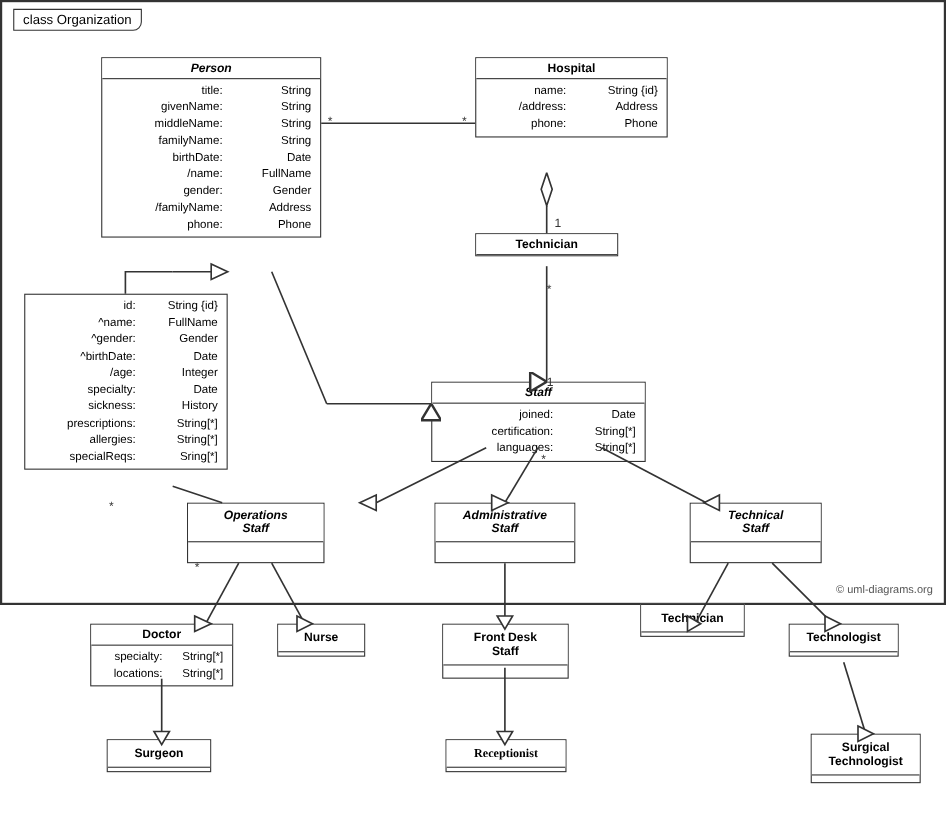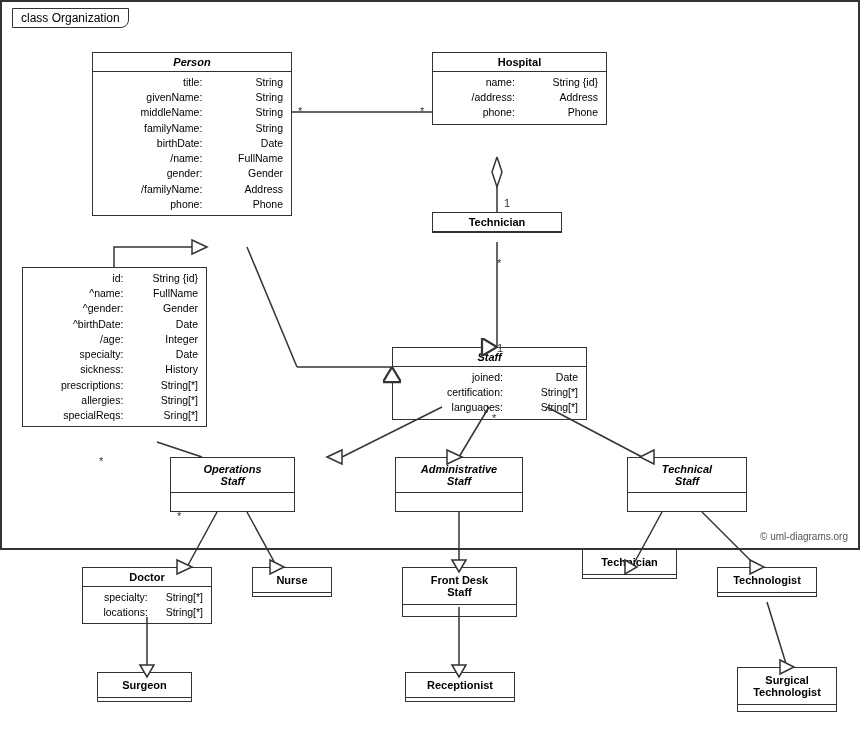--- a/index.html
+++ b/index.html
@@ -273,21 +273,21 @@
   </div>
 
   <div class="uml-box" style="left:715px;top:565px;width:100px;min-height:30px;">
     <div class="box-title normal" style="padding:6px 4px;">Technologist</div>
   </div>
 
   <div class="uml-box" style="left:95px;top:670px;width:95px;min-height:30px;">
     <div class="box-title normal" style="padding:6px 4px;">Surgeon</div>
   </div>
 
-  <div class="uml-box" style="left:403px;top:670px;width:110px;min-height:30px;">
+  <div class="uml-box" style="left:403px;top:670px;width:110px;min-height:30px;font-family:Liberation Serif, serif;">
     <div class="box-title normal" style="padding:6px 4px;">Receptionist</div>
   </div>
 
   <div class="uml-box" style="left:735px;top:665px;width:100px;min-height:45px;">
     <div class="box-title normal" style="padding:6px 4px;">Surgical<br>Technologist</div>
   </div>
 
   <div class="multiplicity" style="left:296px;top:103px;">*</div>
   <div class="multiplicity" style="left:418px;top:103px;">*</div>
   <div class="multiplicity" style="left:502px;top:195px;">1</div>

